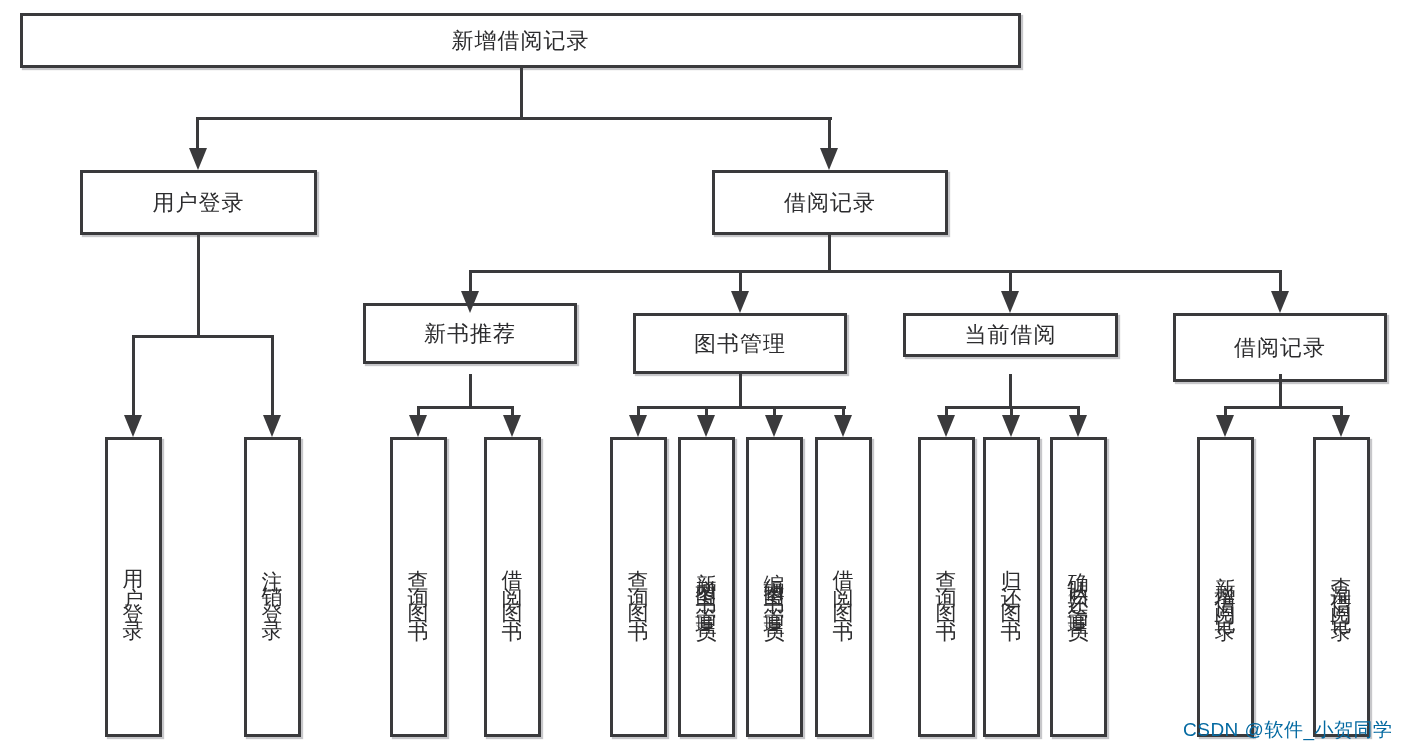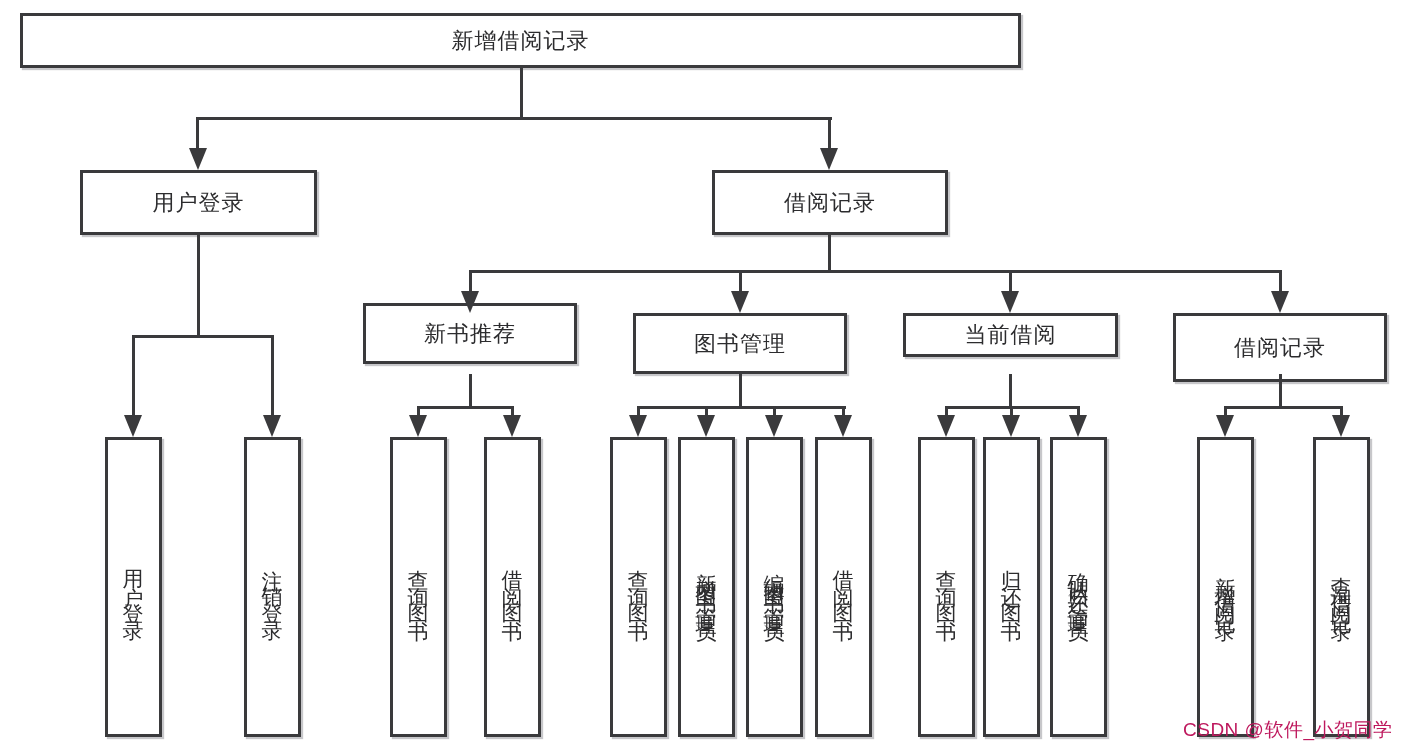--- a/index.html
+++ b/index.html
@@ -22,21 +22,21 @@
   .s6{letter-spacing:9px;}
   .s9{letter-spacing:7px;}
   .ln{position:absolute;background:#3a3a3c;}
   .arr{
     position:absolute;width:0;height:0;
     border-left:9px solid transparent;border-right:9px solid transparent;
     border-top:22px solid #3a3a3c;
   }
   .watermark{
     position:absolute;left:1183px;top:717px;
-    font-size:19px;color:#be185d;letter-spacing:.5px;white-space:nowrap;
+    font-size:19px;color:#0369a1;letter-spacing:.5px;white-space:nowrap;
   }
 </style>
 </head>
 <body>
 
 <div class="canvas">
 
   <div class="box hbox" style="left:20px;top:13px;width:1001px;height:55px">
     <span>新增借阅记录</span>
   </div>

